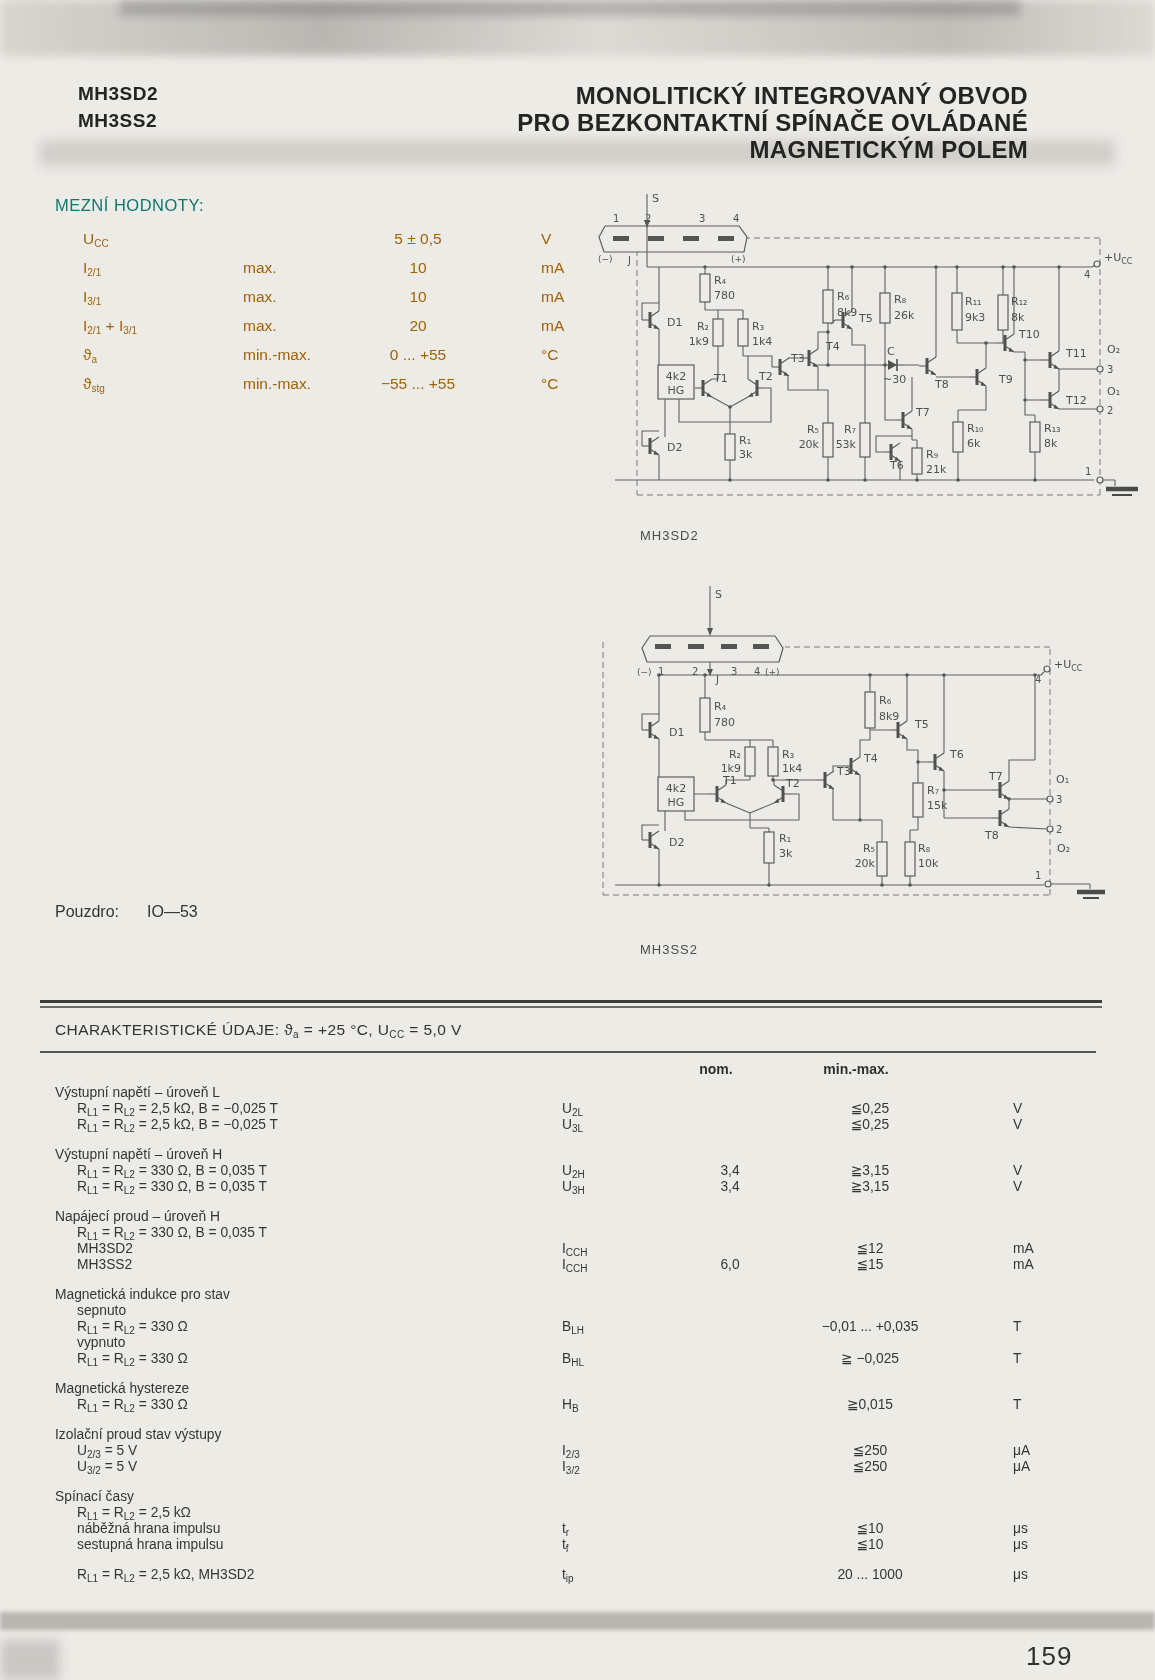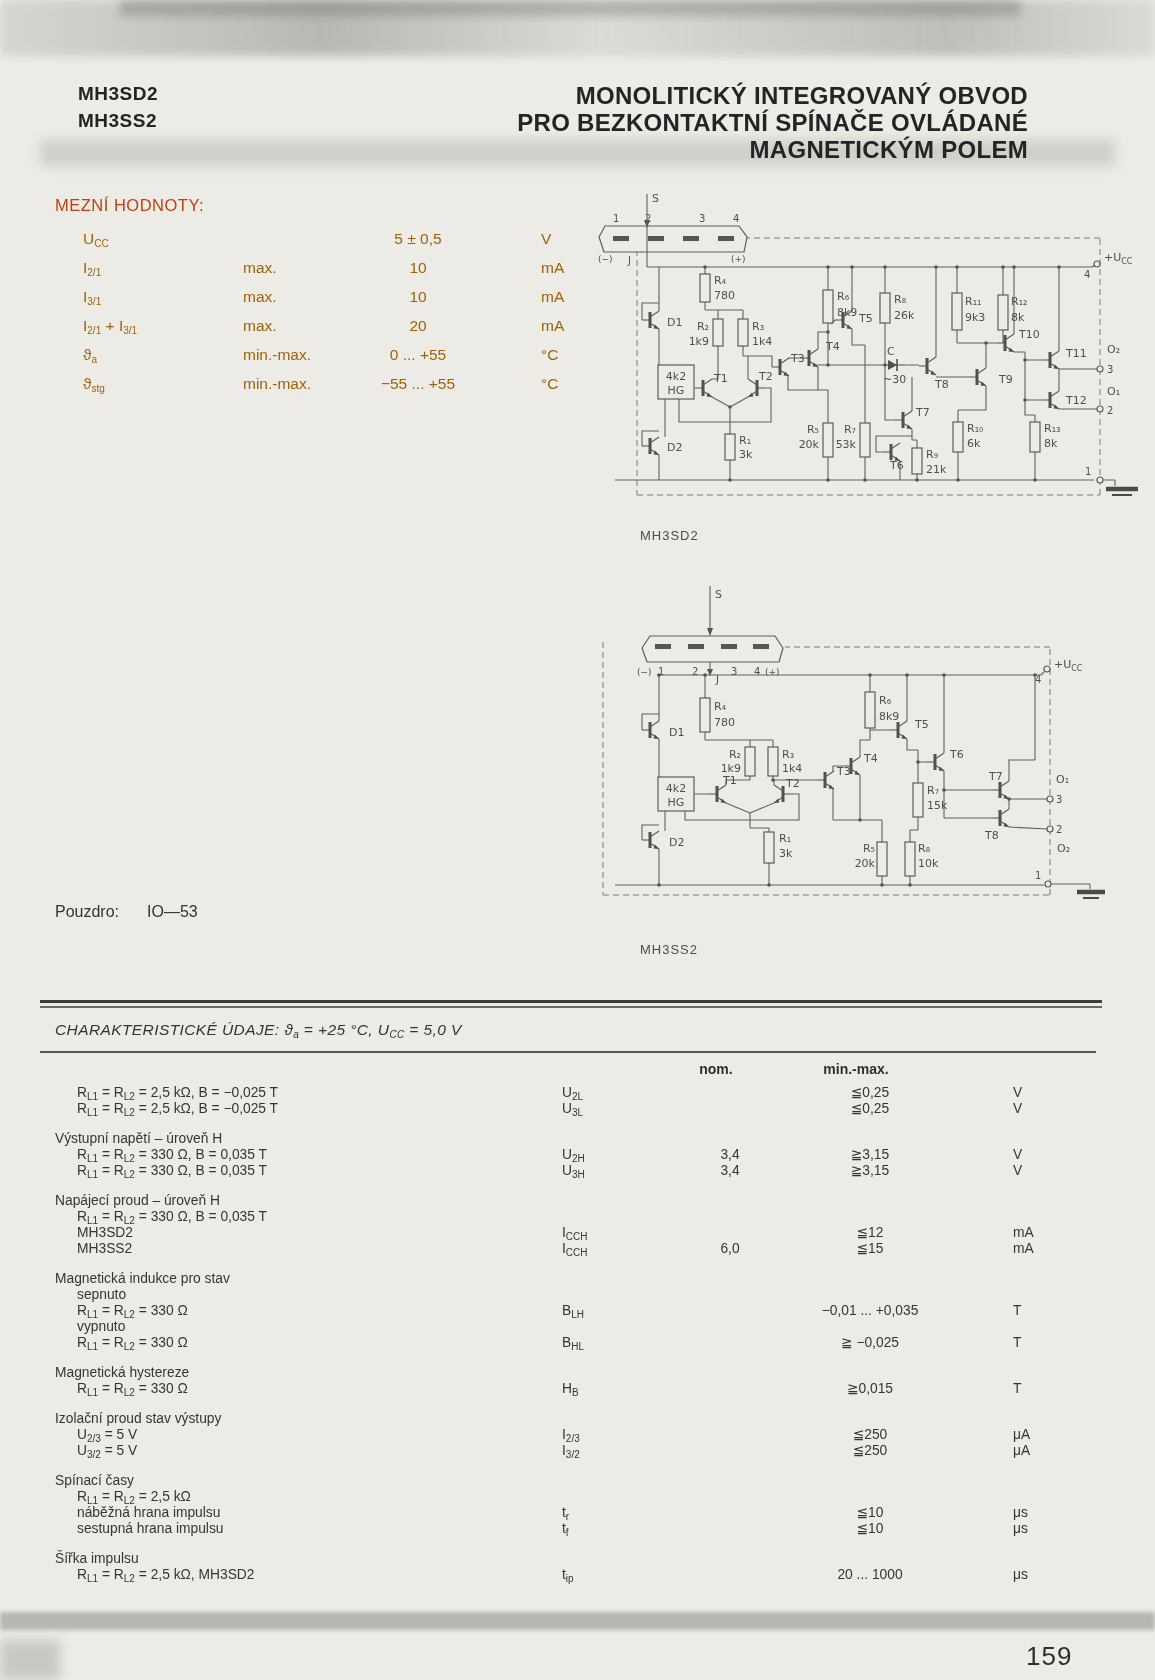--- a/index.html
+++ b/index.html
@@ -10,21 +10,21 @@
     background:linear-gradient(90deg,rgba(158,156,150,.5),rgba(112,110,105,.75) 28%,rgba(150,148,142,.35) 52%,rgba(120,118,112,.7) 82%,rgba(160,158,152,.4));}
   #band-top2{left:120px;top:0;width:900px;height:16px;background:rgba(105,103,99,.35);filter:blur(4px);}
   #band-under-header{left:40px;top:140px;width:1075px;height:26px;background:rgba(168,166,160,.4);filter:blur(6px);}
   #band-bottom{left:0;top:1612px;width:1155px;height:18px;background:rgba(140,138,133,.55);filter:blur(2px);}
   #smudge-bl{left:0;top:1640px;width:60px;height:40px;background:rgba(150,148,143,.4);filter:blur(6px);}
 
   #brand{position:absolute;left:78px;top:80px;font-size:19px;font-weight:bold;color:#242424;line-height:27px;letter-spacing:.5px;}
   #doc-title{position:absolute;left:330px;top:82px;width:698px;text-align:right;font-size:24px;
     font-weight:bold;color:#242424;line-height:27px;letter-spacing:.3px;}
 
-  #limits-heading{position:absolute;left:55px;top:196px;font-size:16.5px;letter-spacing:.5px;color:#c2410c;}
+  #limits-heading{position:absolute;left:55px;top:196px;font-size:16.5px;letter-spacing:.5px;color:#0f766e;}
   #limits-rows{position:absolute;left:55px;top:224px;width:560px;font-size:15.5px;color:#a16207;margin-left:28px;}
   .lim-row{display:grid;grid-template-columns:160px 110px 130px 120px;line-height:29px;}
   .l-val{text-align:center;}
   .l-unit{padding-left:58px;}
 
   sub{font-size:10px;vertical-align:-3px;line-height:0;}
 
   .schematic{position:absolute;}
   #svg-sd2{left:595px;top:190px;}
   #svg-ss2{left:595px;top:580px;}
@@ -33,21 +33,21 @@
   #cap-ss2{left:640px;top:942px;}
 
   #package-line{position:absolute;left:55px;top:903px;font-size:16px;color:#333;}
   #package-line span{margin-right:28px;}
 
   .rule{position:absolute;background:#3c3c3c;}
   #rule-top-a{left:40px;top:1000px;width:1062px;height:3px;}
   #rule-top-b{left:40px;top:1006px;width:1062px;height:1.5px;opacity:.75;}
   #rule-mid{left:40px;top:1051px;width:1056px;height:2px;opacity:.85;}
 
-  #char-heading{position:absolute;left:55px;top:1021px;font-size:15.5px;letter-spacing:.4px;color:#333;font-style:italic;}
+  #char-heading{position:absolute;left:55px;top:1021px;font-size:15.5px;letter-spacing:.4px;color:#333;}
   #char-colheads{position:absolute;left:41px;top:1061px;width:1010px;display:grid;
      grid-template-columns:495px 135px 90px 190px 100px;font-size:14px;font-weight:bold;color:#2e2e2e;}
   #char-colheads .c-nom,#char-colheads .c-mm{text-align:center;}
   #char-sections{position:absolute;left:55px;top:1085px;width:1010px;font-size:13.8px;color:#353535;}
   .char-section{margin-bottom:14px;}
   .char-title{line-height:16px;}
   .char-row{display:grid;grid-template-columns:495px 135px 90px 190px 100px;line-height:16px;}
   .c-desc{padding-left:22px;}
   .c-sym{padding-left:12px;}
   .c-nom{text-align:center;}
@@ -449,20 +449,21 @@
 <div class="rule" id="rule-mid"></div>
 <div id="char-colheads">
   <div class="c-desc"></div>
   <div class="c-sym"></div>
   <div class="c-nom">nom.</div>
   <div class="c-mm">min.-max.</div>
   <div class="c-unit"></div>
 </div>
 <div id="char-sections">
     <div class="char-section">
+      <div class="char-title">Výstupní napětí – úroveň L</div>
       <div class="char-row">
         <div class="c-desc">R<sub>L1</sub> = R<sub>L2</sub> = 2,5 kΩ, B = −0,025 T</div>
         <div class="c-sym">U<sub>2L</sub></div>
         <div class="c-nom"></div>
         <div class="c-mm">≦0,25</div>
         <div class="c-unit">V</div>
       </div>
       <div class="char-row">
         <div class="c-desc">R<sub>L1</sub> = R<sub>L2</sub> = 2,5 kΩ, B = −0,025 T</div>
         <div class="c-sym">U<sub>3L</sub></div>
@@ -588,21 +589,20 @@
       </div>
       <div class="char-row">
         <div class="c-desc">sestupná hrana impulsu</div>
         <div class="c-sym">t<sub>f</sub></div>
         <div class="c-nom"></div>
         <div class="c-mm">≦10</div>
         <div class="c-unit">μs</div>
       </div>
     </div>
     <div class="char-section">
-      <div class="char-title">Šířka impulsu</div>
       <div class="char-row">
         <div class="c-desc">R<sub>L1</sub> = R<sub>L2</sub> = 2,5 kΩ, MH3SD2</div>
         <div class="c-sym">t<sub>ip</sub></div>
         <div class="c-nom"></div>
         <div class="c-mm">20 ... 1000</div>
         <div class="c-unit">μs</div>
       </div>
     </div>
   </div>
 

